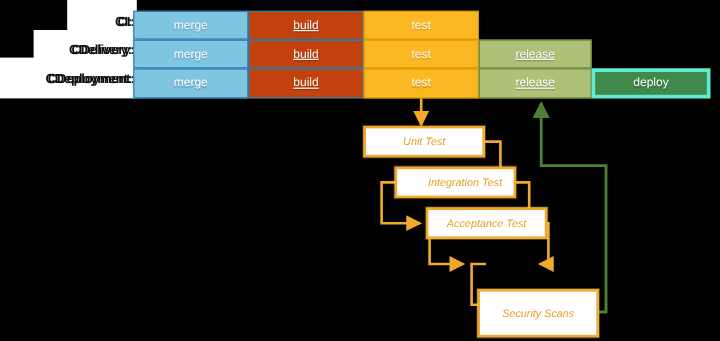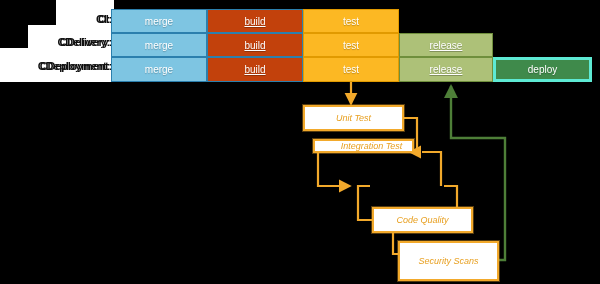--- a/index.html
+++ b/index.html
@@ -85,17 +85,17 @@
 
     <path d="M444,186 L457,186 L457,220 L450,220" fill="none" stroke="#f2a92b" stroke-width="2.2" marker-end="url(#ar-o)"></path>
     <path d="M370,186 L358,186 L358,220 L386,220" fill="none" stroke="#f2a92b" stroke-width="2.2" marker-end="url(#ar-o)"></path>
 
     <path d="M405,220 L393,220 L393,254 L416,254" fill="none" stroke="#f2a92b" stroke-width="2.2" marker-end="url(#ar-o)"></path>
 
     <path d="M484,260 L505,260 L505,138 L451,138 L451,86" fill="none" stroke="#4e7f38" stroke-width="2.4" marker-end="url(#ar-g)"></path>
   </svg>
 
   <div class="fbox" style="left:303px;top:105px;width:101px;height:26px;">Unit Test</div>
-  <div class="fbox" style="left:313px;top:139px;width:101px;height:14px;padding-left:16px;">Integration Test</div>
-  <div class="fbox" style="left:372px;top:207px;width:101px;height:26px;">Code Quality</div>
+  <div class="fbox" style="left:329px;top:139px;width:101px;height:26px;padding-left:16px;">Integration Test</div>
+  <div class="fbox" style="left:355px;top:173px;width:101px;height:26px;">Acceptance Test</div>
   <div class="fbox" style="left:398px;top:241px;width:101px;height:40px;">Security Scans</div>
 
 </div>
 
 </body></html>

